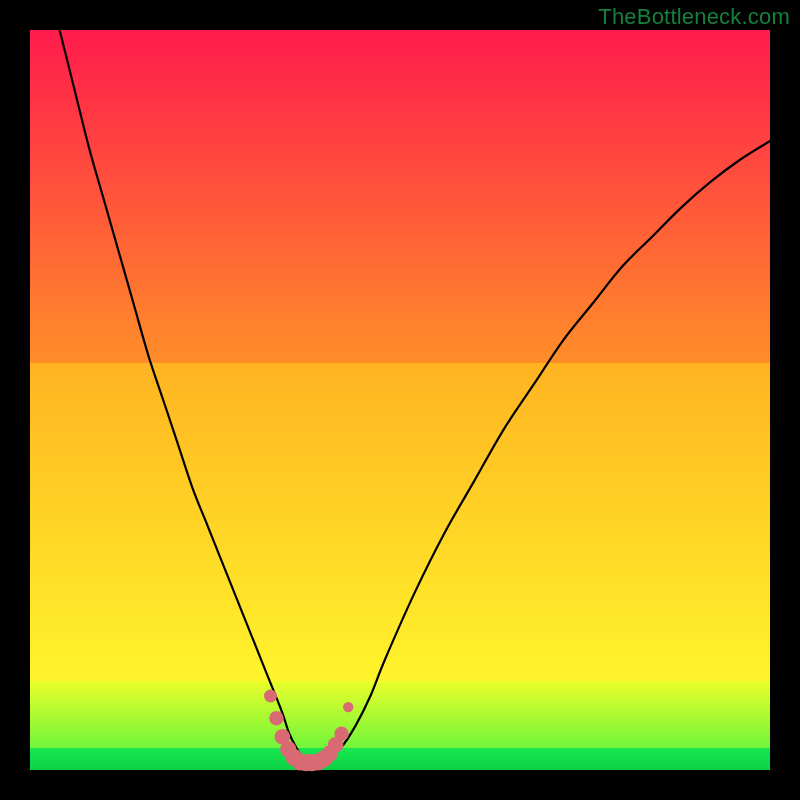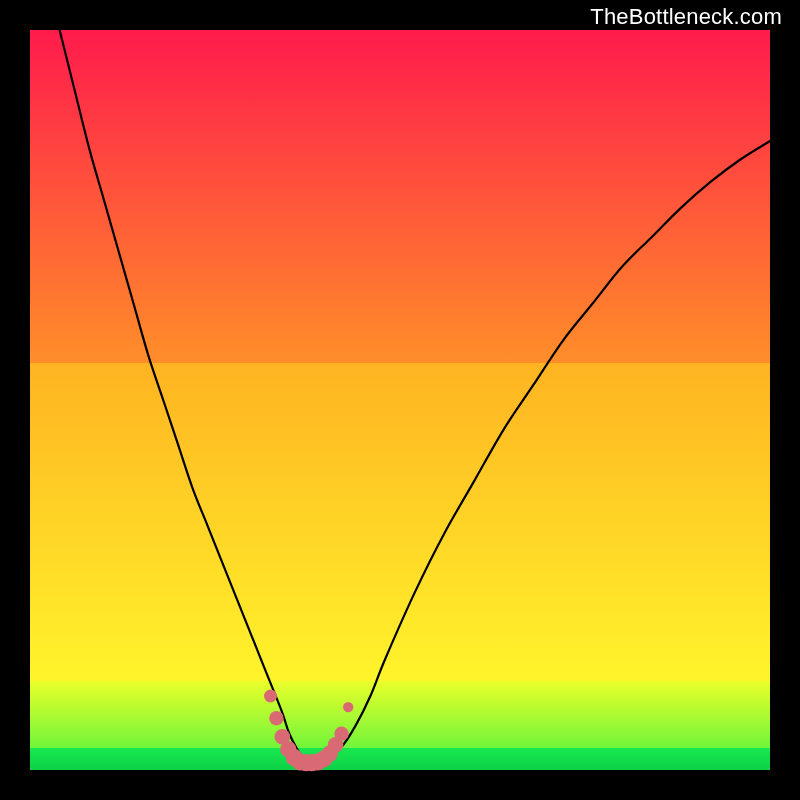--- a/index.html
+++ b/index.html
@@ -14,22 +14,22 @@
   .frame {
     position: absolute;
     left: 0;
     top: 0;
     width: 800px;
     height: 800px;
   }
   .watermark {
     position: absolute;
     top: 4px;
-    right: 18px;
-    color: #ffffff;
+    right: 10px;
+    color: #15803d;
     font-size: 22px;
     font-weight: 500;
     letter-spacing: 0.2px;
     z-index: 5;
   }
   svg {
     display: block;
   }
 </style>
 </head>

